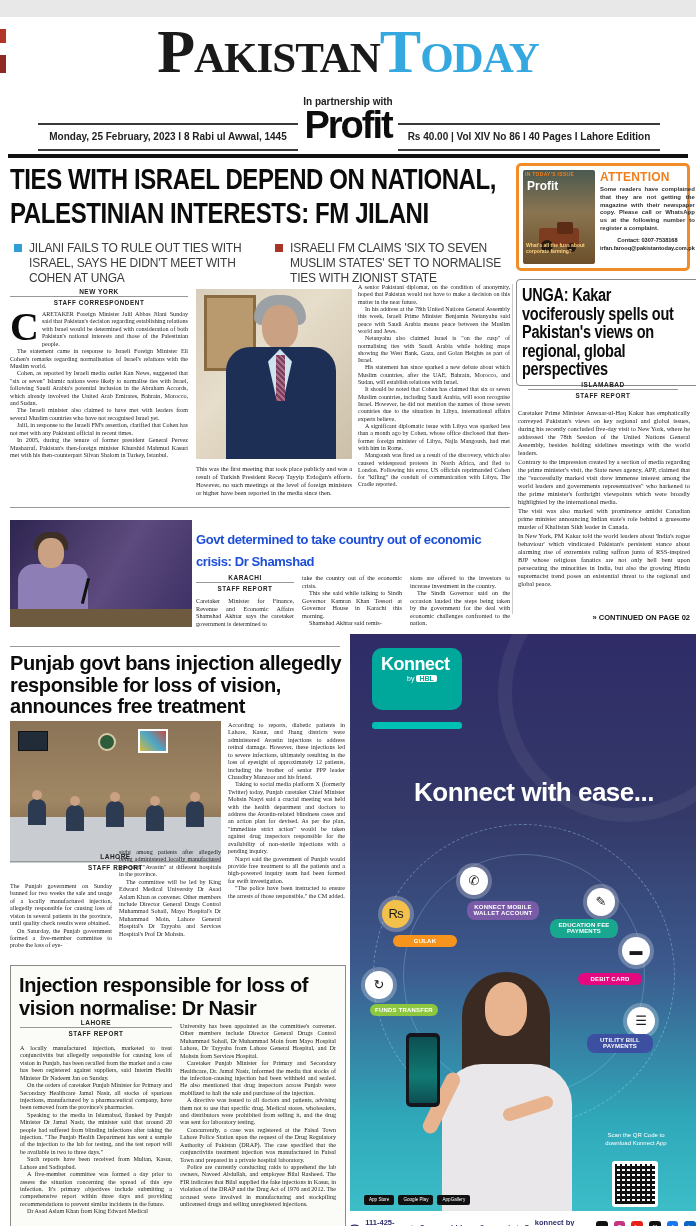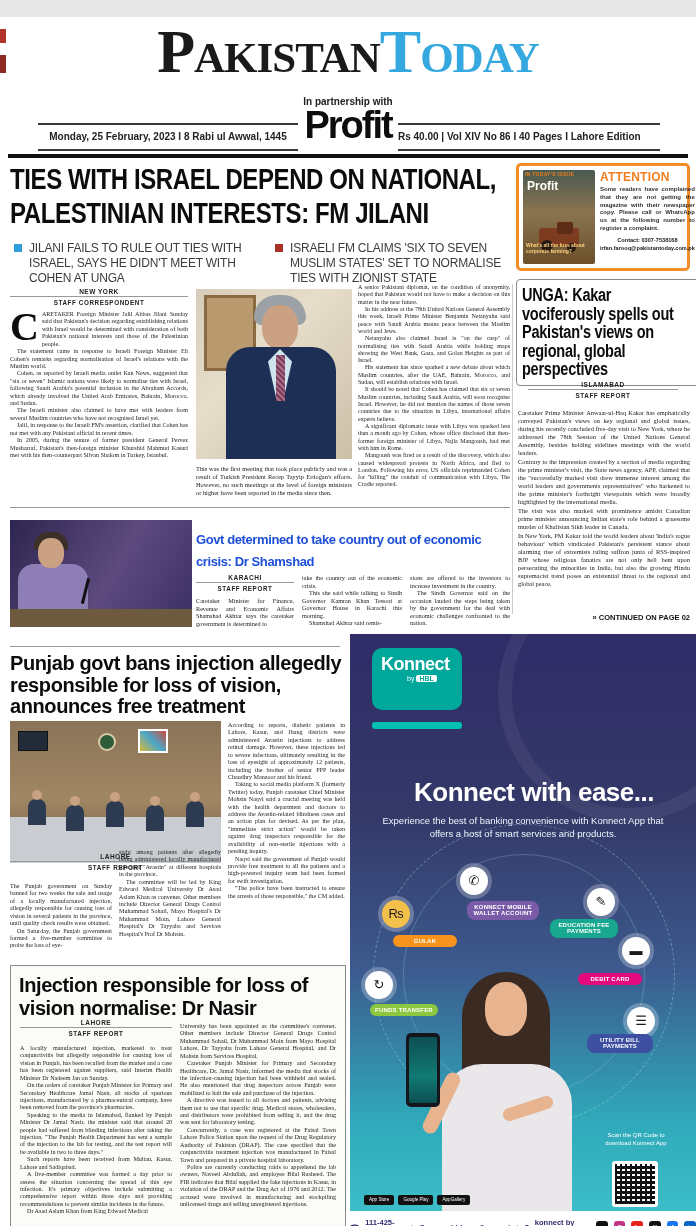--- a/index.html
+++ b/index.html
@@ -5,21 +5,21 @@
   html,body{margin:0;padding:0;background:#e8e8e8;}
   .page{position:relative;width:696px;height:1226px;background:#fff;font-family:"Liberation Serif",serif;color:#1a1a1a;overflow:hidden;margin:17px auto;}
   .abs{position:absolute;}
 
   
   .mast-title{top:2px;left:0;width:696px;text-align:center;font-family:"Liberation Serif",serif;font-weight:700;font-size:62px;font-variant:small-caps;letter-spacing:-1px;line-height:1.05;}
   .mast-title .blue{color:#35a8df;}
   .partner-line{top:79px;left:248px;width:200px;text-align:center;font-family:"Liberation Sans",sans-serif;font-weight:bold;font-size:10px;color:#222;}
   .partner-logo{top:87px;left:248px;width:200px;text-align:center;font-family:"Liberation Sans",sans-serif;font-weight:900;font-size:38px;letter-spacing:-2px;color:#0d0d0d;}
   .datebox{top:106px;left:38px;width:260px;border-top:2px solid #3a3a3a;border-bottom:2px solid #3a3a3a;line-height:24px;text-align:center;font-family:"Liberation Sans",sans-serif;font-weight:bold;font-size:10px;color:#222;}
-  .editionbox{top:106px;left:398px;width:262px;border-top:2px solid #3a3a3a;border-bottom:2px solid #3a3a3a;line-height:24px;text-align:left;font-family:"Liberation Sans",sans-serif;font-weight:bold;font-size:10px;color:#222;}
+  .editionbox{top:106px;left:398px;width:262px;border-top:2px solid #3a3a3a;border-bottom:2px solid #3a3a3a;line-height:24px;text-align:center;font-family:"Liberation Sans",sans-serif;font-weight:bold;font-size:10px;color:#222;}
   .mast-rule{top:137px;left:8px;width:680px;height:3.5px;background:#111;}
   .edge-mark1{top:12px;left:0;width:6px;height:14px;background:#b23529;}
   .edge-mark2{top:38px;left:0;width:6px;height:18px;background:#8e2a21;}
 
   
   .lead-hl{top:145px;left:10px;width:630px;transform:scale(0.8,1);transform-origin:top left;font-family:"Liberation Sans",sans-serif;font-weight:900;font-size:30px;line-height:34px;letter-spacing:-0.5px;color:#0c0c0c;}
   .bullets{top:224px;left:14px;width:496px;display:flex;gap:26px;}
   .bullet-item{flex:1;display:flex;gap:7px;font-family:"Liberation Sans",sans-serif;font-size:12px;line-height:15px;color:#3c3c3c;letter-spacing:-0.2px;}
   .bullet-sq{width:8px;height:8px;margin-top:3px;flex:0 0 8px;}
   .bullet-red{background:#a93226;}
@@ -326,21 +326,20 @@
   <div class="abs ad">
     <div class="abs ring1"></div>
     <div class="abs ring2"></div>
     <div class="abs ring3"></div>
     <div class="abs k-logo">
       <div class="k-name">Konnect</div>
       <div class="k-by"><span>by</span><span class="k-hbl">HBL</span></div>
     </div>
     <div class="abs k-bar"></div>
     <div class="abs ad-hl">Konnect with ease...</div>
-    <div class="abs ad-sub">Experience the best of banking convenience with Konnect App that offers a host of smart services and products.</div>
 
     <div class="abs badge-circle c-wallet">✆</div>
     <div class="abs badge-pill p-wallet" style="background-color: rgb(122, 91, 168);">KONNECT MOBILE WALLET ACCOUNT</div>
     <div class="abs badge-circle c-gulak">₨</div>
     <div class="abs badge-pill p-gulak" style="background-color: rgb(247, 148, 30);">GULAK</div>
     <div class="abs badge-circle c-edu">✎</div>
     <div class="abs badge-pill p-edu" style="background-color: rgb(24, 168, 143);">EDUCATION FEE PAYMENTS</div>
     <div class="abs badge-circle c-debit">▬</div>
     <div class="abs badge-pill p-debit" style="background-color: rgb(229, 9, 127);">DEBIT CARD</div>
     <div class="abs badge-circle c-funds">↻</div>

